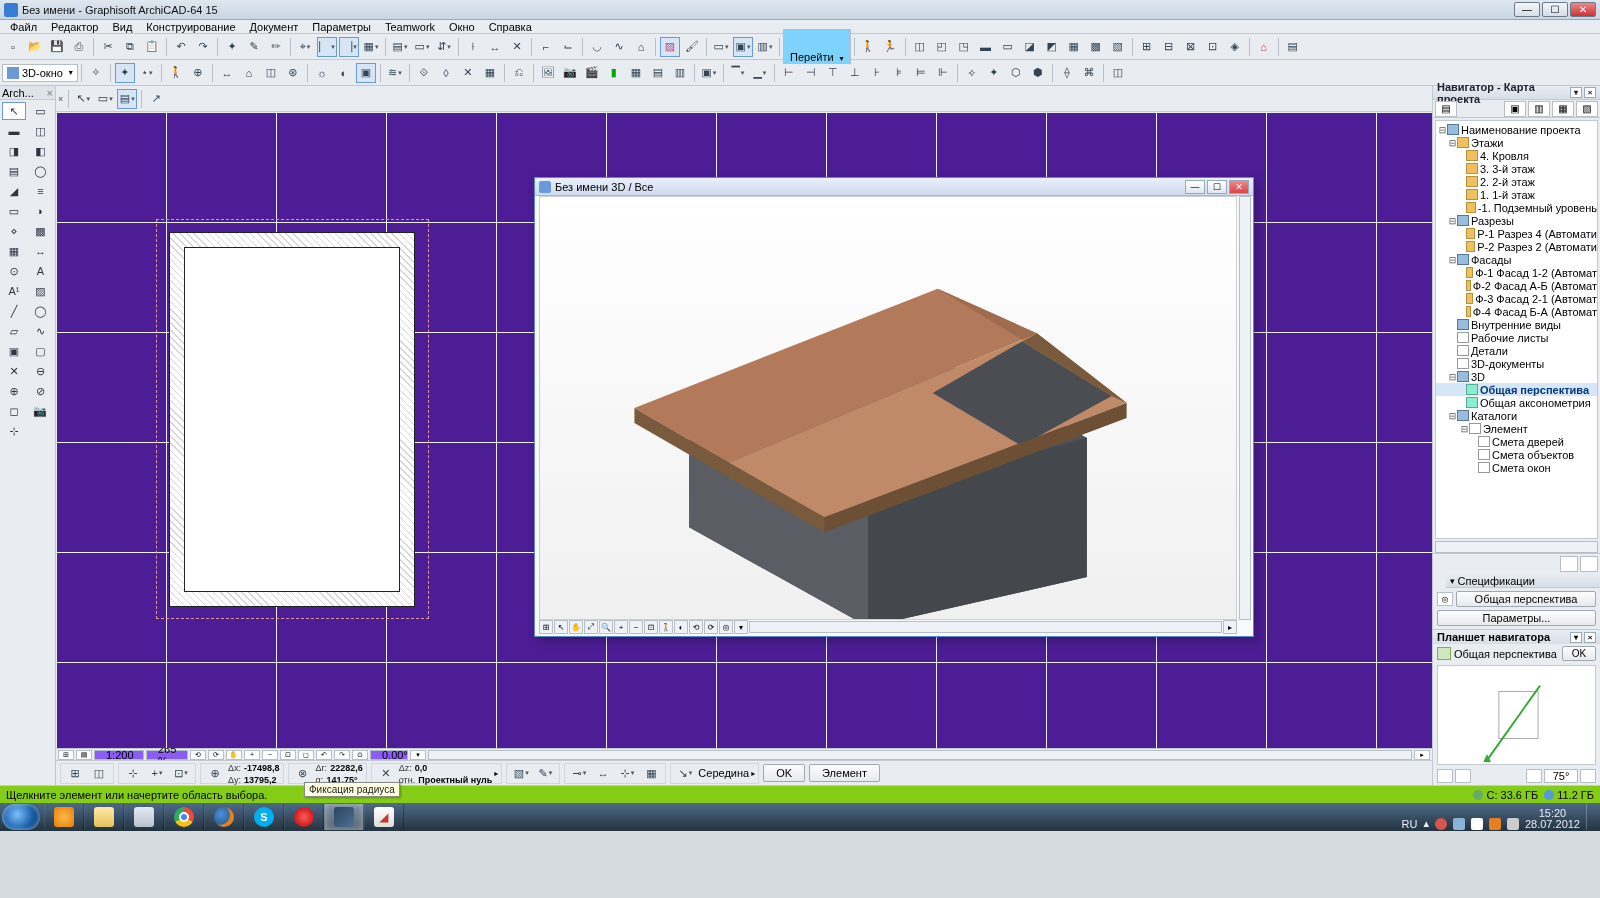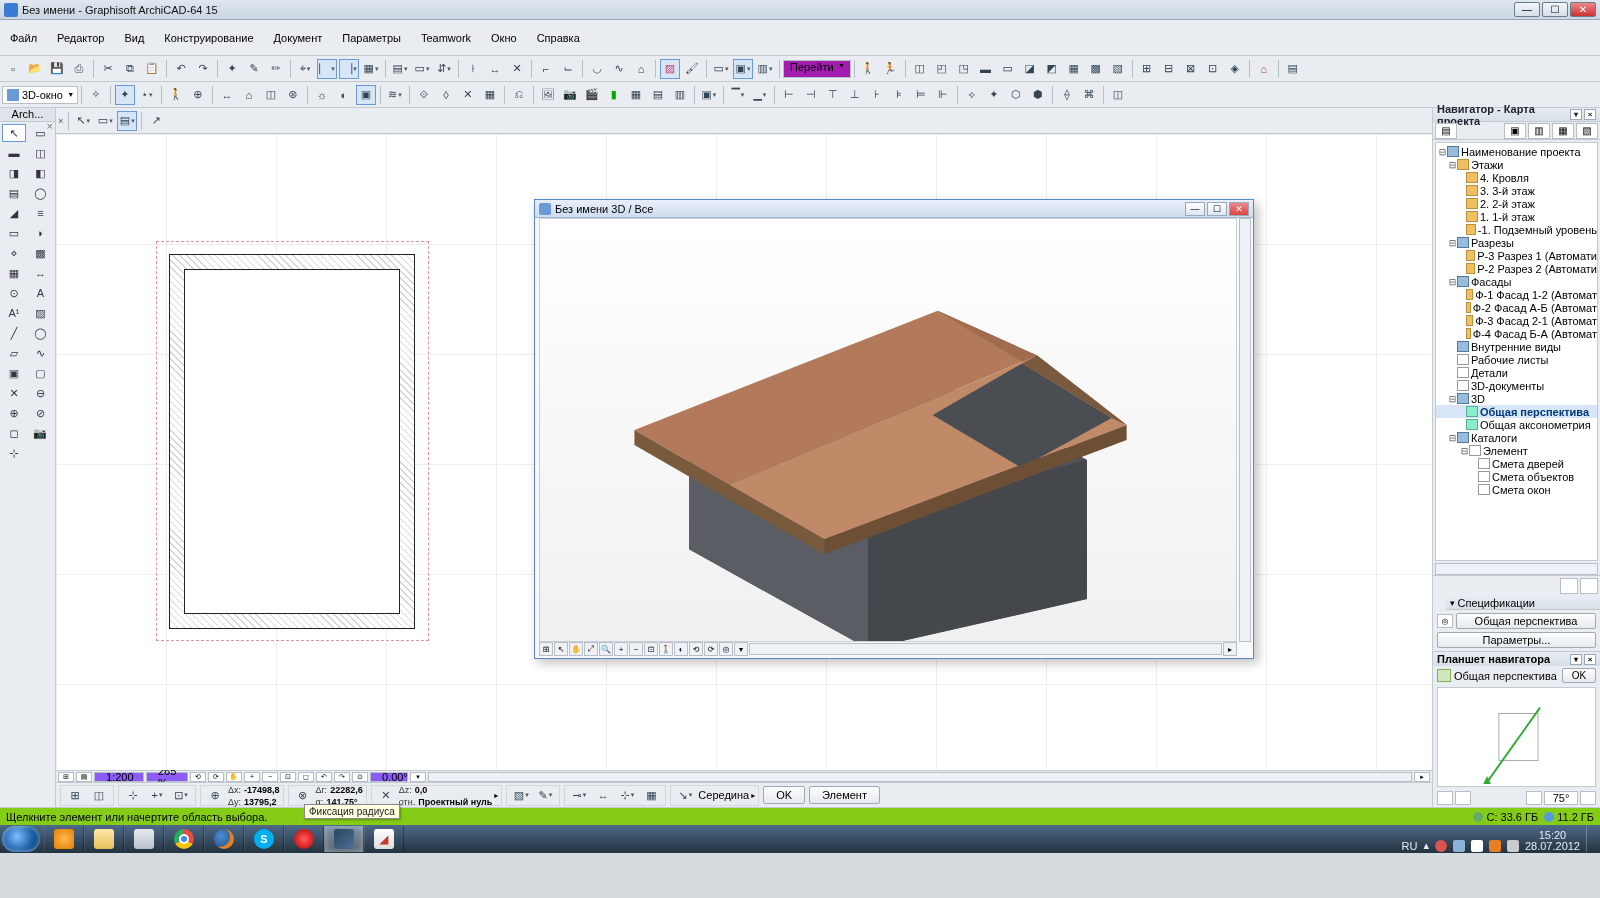--- a/index.html
+++ b/index.html
@@ -3,34 +3,34 @@
 <meta charset="utf-8">
 <style>
 * { box-sizing: border-box; margin: 0; padding: 0; font-family: Tahoma, "Segoe UI", sans-serif; font-size: 11px; user-select: none; }
 html, body { width: 1600px; height: 898px; overflow: hidden; background: #d6dbe0; }
 .titlebar { height: 20px; background: linear-gradient(#dfe7ef,#c9d6e3); display: flex; align-items: center; padding: 0 4px; border-bottom: 1px solid #9aa7b5; }
 .titlebar .icon { width: 14px; height: 14px; background: #3a7bd5; margin-right: 4px; border-radius: 2px; }
 .titlebar .title { flex: 1; color: #111; }
 .win-btns { display: flex; gap: 2px; }
 .win-btn { width: 26px; height: 15px; border: 1px solid #6c7a89; background: linear-gradient(#f3f6fa,#d6dee7); border-radius: 2px; display:flex; align-items:center; justify-content:center; font-size:10px; }
 .win-btn.close { background: linear-gradient(#e88,#c33); color:#fff; }
-.menubar { height: 36px; background: #e9edf1; display: flex; align-items: center; padding: 0 4px; gap: 8px; border-bottom: 1px solid #c3c9d0; }
+.menubar { height: 14px; background: #e9edf1; display: flex; align-items: center; padding: 0 4px; gap: 2px; border-bottom: 1px solid #c3c9d0; }
 .menubar span { padding: 1px 6px; cursor: default; }
 .toolbar { background: #e9edf1; border-bottom: 1px solid #c3c9d0; display: flex; align-items: center; padding: 1px 2px; height: 26px; }
 .tbtn { width: 20px; height: 20px; margin: 0 1px; border: 1px solid transparent; display:flex; align-items:center; justify-content:center; color:#345; }
 .tbtn.active { background:#d6e6f7; border-color:#6a9bd8; }
 .tbtn.drop::after { content:"▾"; font-size:7px; margin-left:1px; color:#555; }
 .sep { width:1px; height:18px; background:#b7bec6; margin:0 3px; }
 .toolbox { width: 56px; background:#e9edf1; border-right:1px solid #c3c9d0; }
-.toolbox-head { height:14px; background:#dfe4ea; font-size:9px; padding:0 2px; display:flex; align-items:center; border-bottom:1px solid #c3c9d0;flex-direction:column;}
+.toolbox-head { height:14px; background:#dfe4ea; font-size:9px; padding:0 2px; display:flex; align-items:center; border-bottom:1px solid #c3c9d0;}
 .toolbox-head .x { margin-left:auto; color:#777; }
 .toolbox-grid { display:grid; grid-template-columns:1fr 1fr; gap:2px; padding:2px; }
 .tool { width:24px; height:18px; border:1px solid transparent; display:flex; align-items:center; justify-content:center; font-size:11px; color:#334; }
 .tool.sel { background:#fff; border-color:#6a9bd8; }
-.canvas-wrap { flex:1; position:relative; background:#ffffff; overflow:hidden; }
+.canvas-wrap { flex:1; position:relative; background:#4c1d95; overflow:hidden; }
 .grid-bg { position:absolute; inset:0; background-image:
  linear-gradient(#eee 1px, transparent 1px),
  linear-gradient(90deg,#eee 1px, transparent 1px);
  background-size: 110px 110px; }
 .dashed-box { position:absolute; border:1px dashed #d99; }
 .plan-outer { position:absolute; background:#fff; }
 .plan-outer::before { content:""; position:absolute; inset:0; background:repeating-linear-gradient(45deg,#888 0,#888 1px,transparent 1px,transparent 5px); opacity:.35;}
 .plan-inner { position:absolute; background:#fff; border:1px solid #222; }
 .childwin { position:absolute; border:1px solid #5a8ac6; background:#f7f9fb; box-shadow:4px 4px 10px rgba(0,0,0,.25); }
 .childwin .ct { height:18px; background:linear-gradient(#e8effa,#cfdcee); display:flex; align-items:center; padding:0 4px; border-bottom:1px solid #a7b8cd;}
@@ -162,21 +162,21 @@
   <div class="tbtn">∿</div>
   <div class="tbtn">⌂</div>
   <div class="sep"></div>
   <div class="tbtn active" style="color:#c36">▨</div>
   <div class="tbtn">🖌</div>
   <div class="sep"></div>
   <div class="tbtn drop">▭</div>
   <div class="tbtn drop active">▣</div>
   <div class="tbtn drop">▥</div>
   <div class="sep"></div>
-  <div style="border:1px solid #b7bec6;background:#a21caf;height:18px;display:flex;align-items:flex-start;padding:0 6px;">
+  <div style="border:1px solid #b7bec6;background:#7dd3fc;height:35px;display:flex;align-items:flex-end;padding:0 6px;">
       <span>Перейти</span>
       <span style="margin-left:6px;font-size:8px;">▾</span>
     </div>
   <div class="sep"></div>
   <div class="tbtn">🚶</div>
   <div class="tbtn">🏃</div>
   <div class="sep"></div>
   <div class="tbtn">◫</div>
   <div class="tbtn">◰</div>
   <div class="tbtn">◳</div>
@@ -499,21 +499,21 @@
           <span class="tree-ic"></span>
           <span>-1. Подземный уровень</span>
         </div>
       <div class="tree-row" style="padding-left:12px;">
           <span class="tw">⊟</span>
           <span class="tree-ic blue"></span>
           <span>Разрезы</span>
         </div>
       <div class="tree-row" style="padding-left:30px;">
           <span class="tree-ic"></span>
-          <span>P-3 Разрез 1 (Автомати</span>
+          <span>P-1 Разрез 4 (Автомати</span>
         </div>
       <div class="tree-row" style="padding-left:30px;">
           <span class="tree-ic"></span>
           <span>P-2 Разрез 2 (Автомати</span>
         </div>
       <div class="tree-row" style="padding-left:12px;">
           <span class="tw">⊟</span>
           <span class="tree-ic blue"></span>
           <span>Фасады</span>
         </div>

